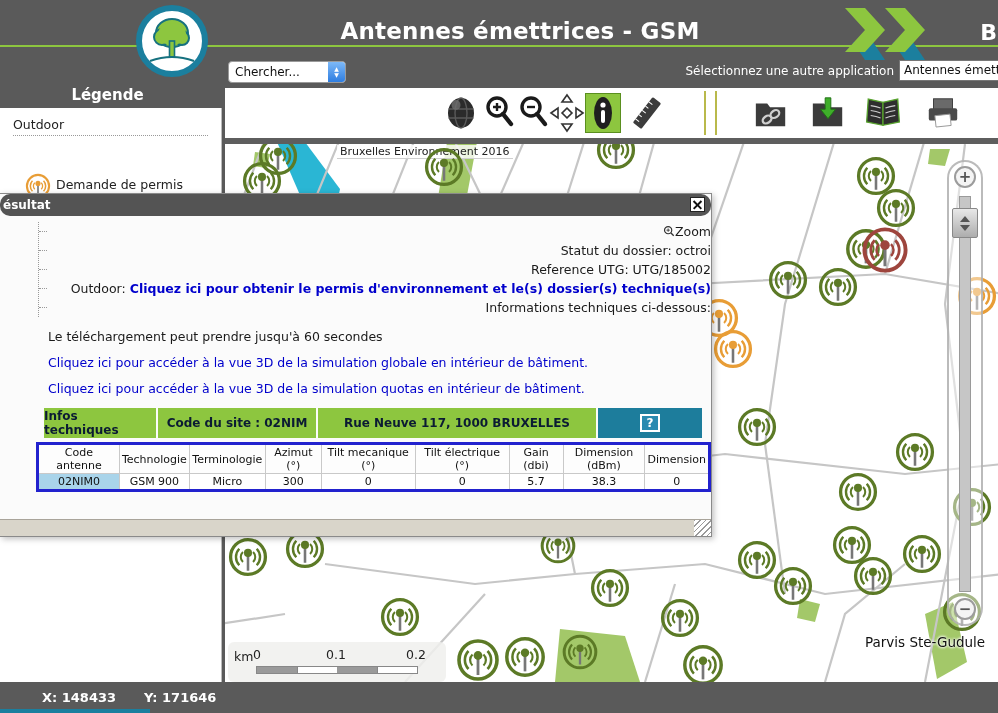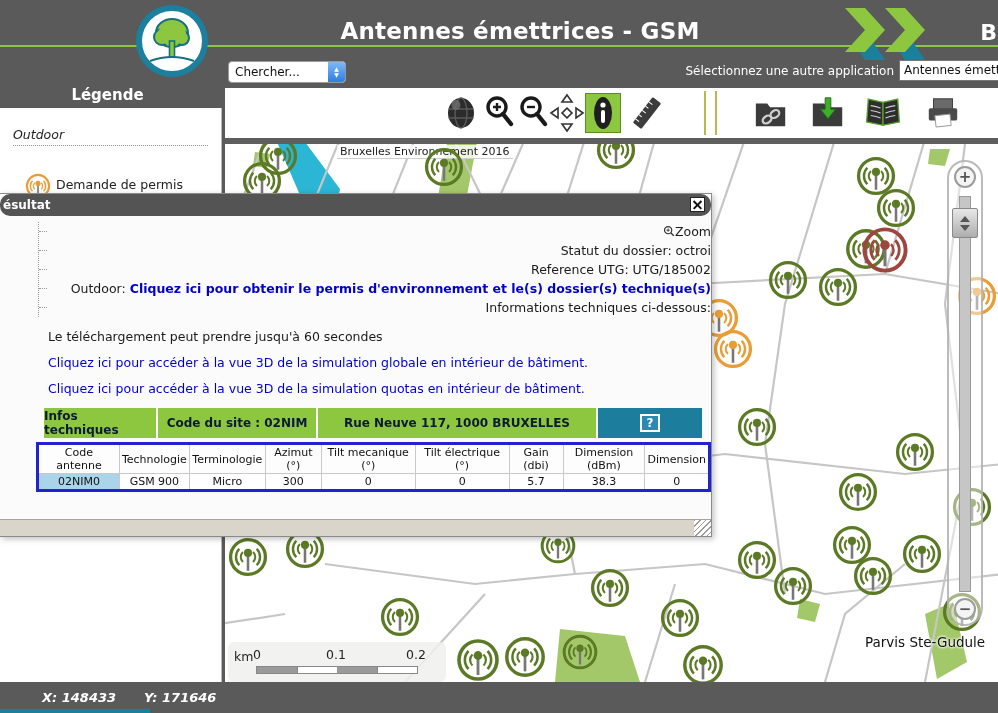--- a/index.html
+++ b/index.html
@@ -25,22 +25,22 @@
   #app-picker-label { position:absolute; right:104px; top:64px; color:#fff; font-size:12px; }
   #app-picker { left:899px; top:60px; width:110px; height:21px; background:#fff; border:1px solid #777;
                 font-size:12px; color:#111; padding:2px 4px; white-space:nowrap; overflow:hidden; position:absolute; }
 
   
   #sidebar { position:absolute; left:0; top:60px; width:225px; height:622px; background:#5A5A5A; }
   #legend-title { position:absolute; left:0; top:26px; width:215px; text-align:center;
                   color:#fff; font-size:15px; font-weight:bold; }
   #legend-panel { position:absolute; left:0; top:48px; width:222px; height:574px;
                   background:#fff; border-right:1px solid #bbb; }
-  #legend-group { position:absolute; left:13px; top:19px; width:195px; font-size:12.5px; color:#222;
-                  border-bottom:1px dotted #999; padding-bottom:3px;font-style:italic; }
+  #legend-group { position:absolute; left:13px; top:9px; width:195px; font-size:12.5px; color:#222;
+                  border-bottom:1px dotted #999; padding-bottom:3px; }
   .legend-item { position:absolute; left:24px; display:flex; align-items:flex-start; }
   .legend-item .ic { width:28px; height:28px; flex:0 0 28px; }
   .legend-item .lb { font-size:12.5px; color:#222; padding:6px 0 0 4px; width:150px; line-height:14px; }
 
   
   #toolbar { position:absolute; left:225px; top:88px; width:773px; height:50px; background:#fff; }
   #toolbar-underline { position:absolute; left:225px; top:138px; width:773px; height:6px; background:#5E5E5E; }
   .tool { position:absolute; top:5px; width:36px; height:40px; display:flex; align-items:center; justify-content:center; }
   .tool-active { background:#8DC63F; border:1px solid #5a8f1f; }
   .tb-sep { position:absolute; top:3px; width:2px; height:44px; background:#B9B94B; }
@@ -107,21 +107,21 @@
   #ant-table td { border:1px solid #c9c9c9; text-align:center; height:17px; }
   #cell-code { background:#A9D4EA; }
   #dlg-hscroll { position:absolute; left:0; bottom:0; width:100%; height:17px; background:#D9D5CA;
                  border-top:1px solid #a9a49a; }
   #dlg-grip { position:absolute; right:0; bottom:0; width:17px; height:16px; background:#fff;
               background-image:repeating-linear-gradient(135deg,#9a9a9a 0 1px,transparent 1px 4px); }
 
   
   #statusbar { position:absolute; left:0; top:682px; width:998px; height:31px; background:#5A5A5A;
                color:#fff; font-size:13px; font-weight:600; display:flex; align-items:center; }
-  #statusbar span { margin-left:42px;font-style:italic; }
+  #statusbar span { margin-left:42px; }
   #statusbar span + span { margin-left:28px; }
   #teal-sliver { position:absolute; left:0; top:709px; width:150px; height:4px; background:#1B7F9E; }
 </style>
 </head>
 <body>
 
 <svg width="0" height="0" style="position:absolute">
   <defs>
     <g id="ant">
       <circle class="selfill" cx="24" cy="24" r="23"></circle>

